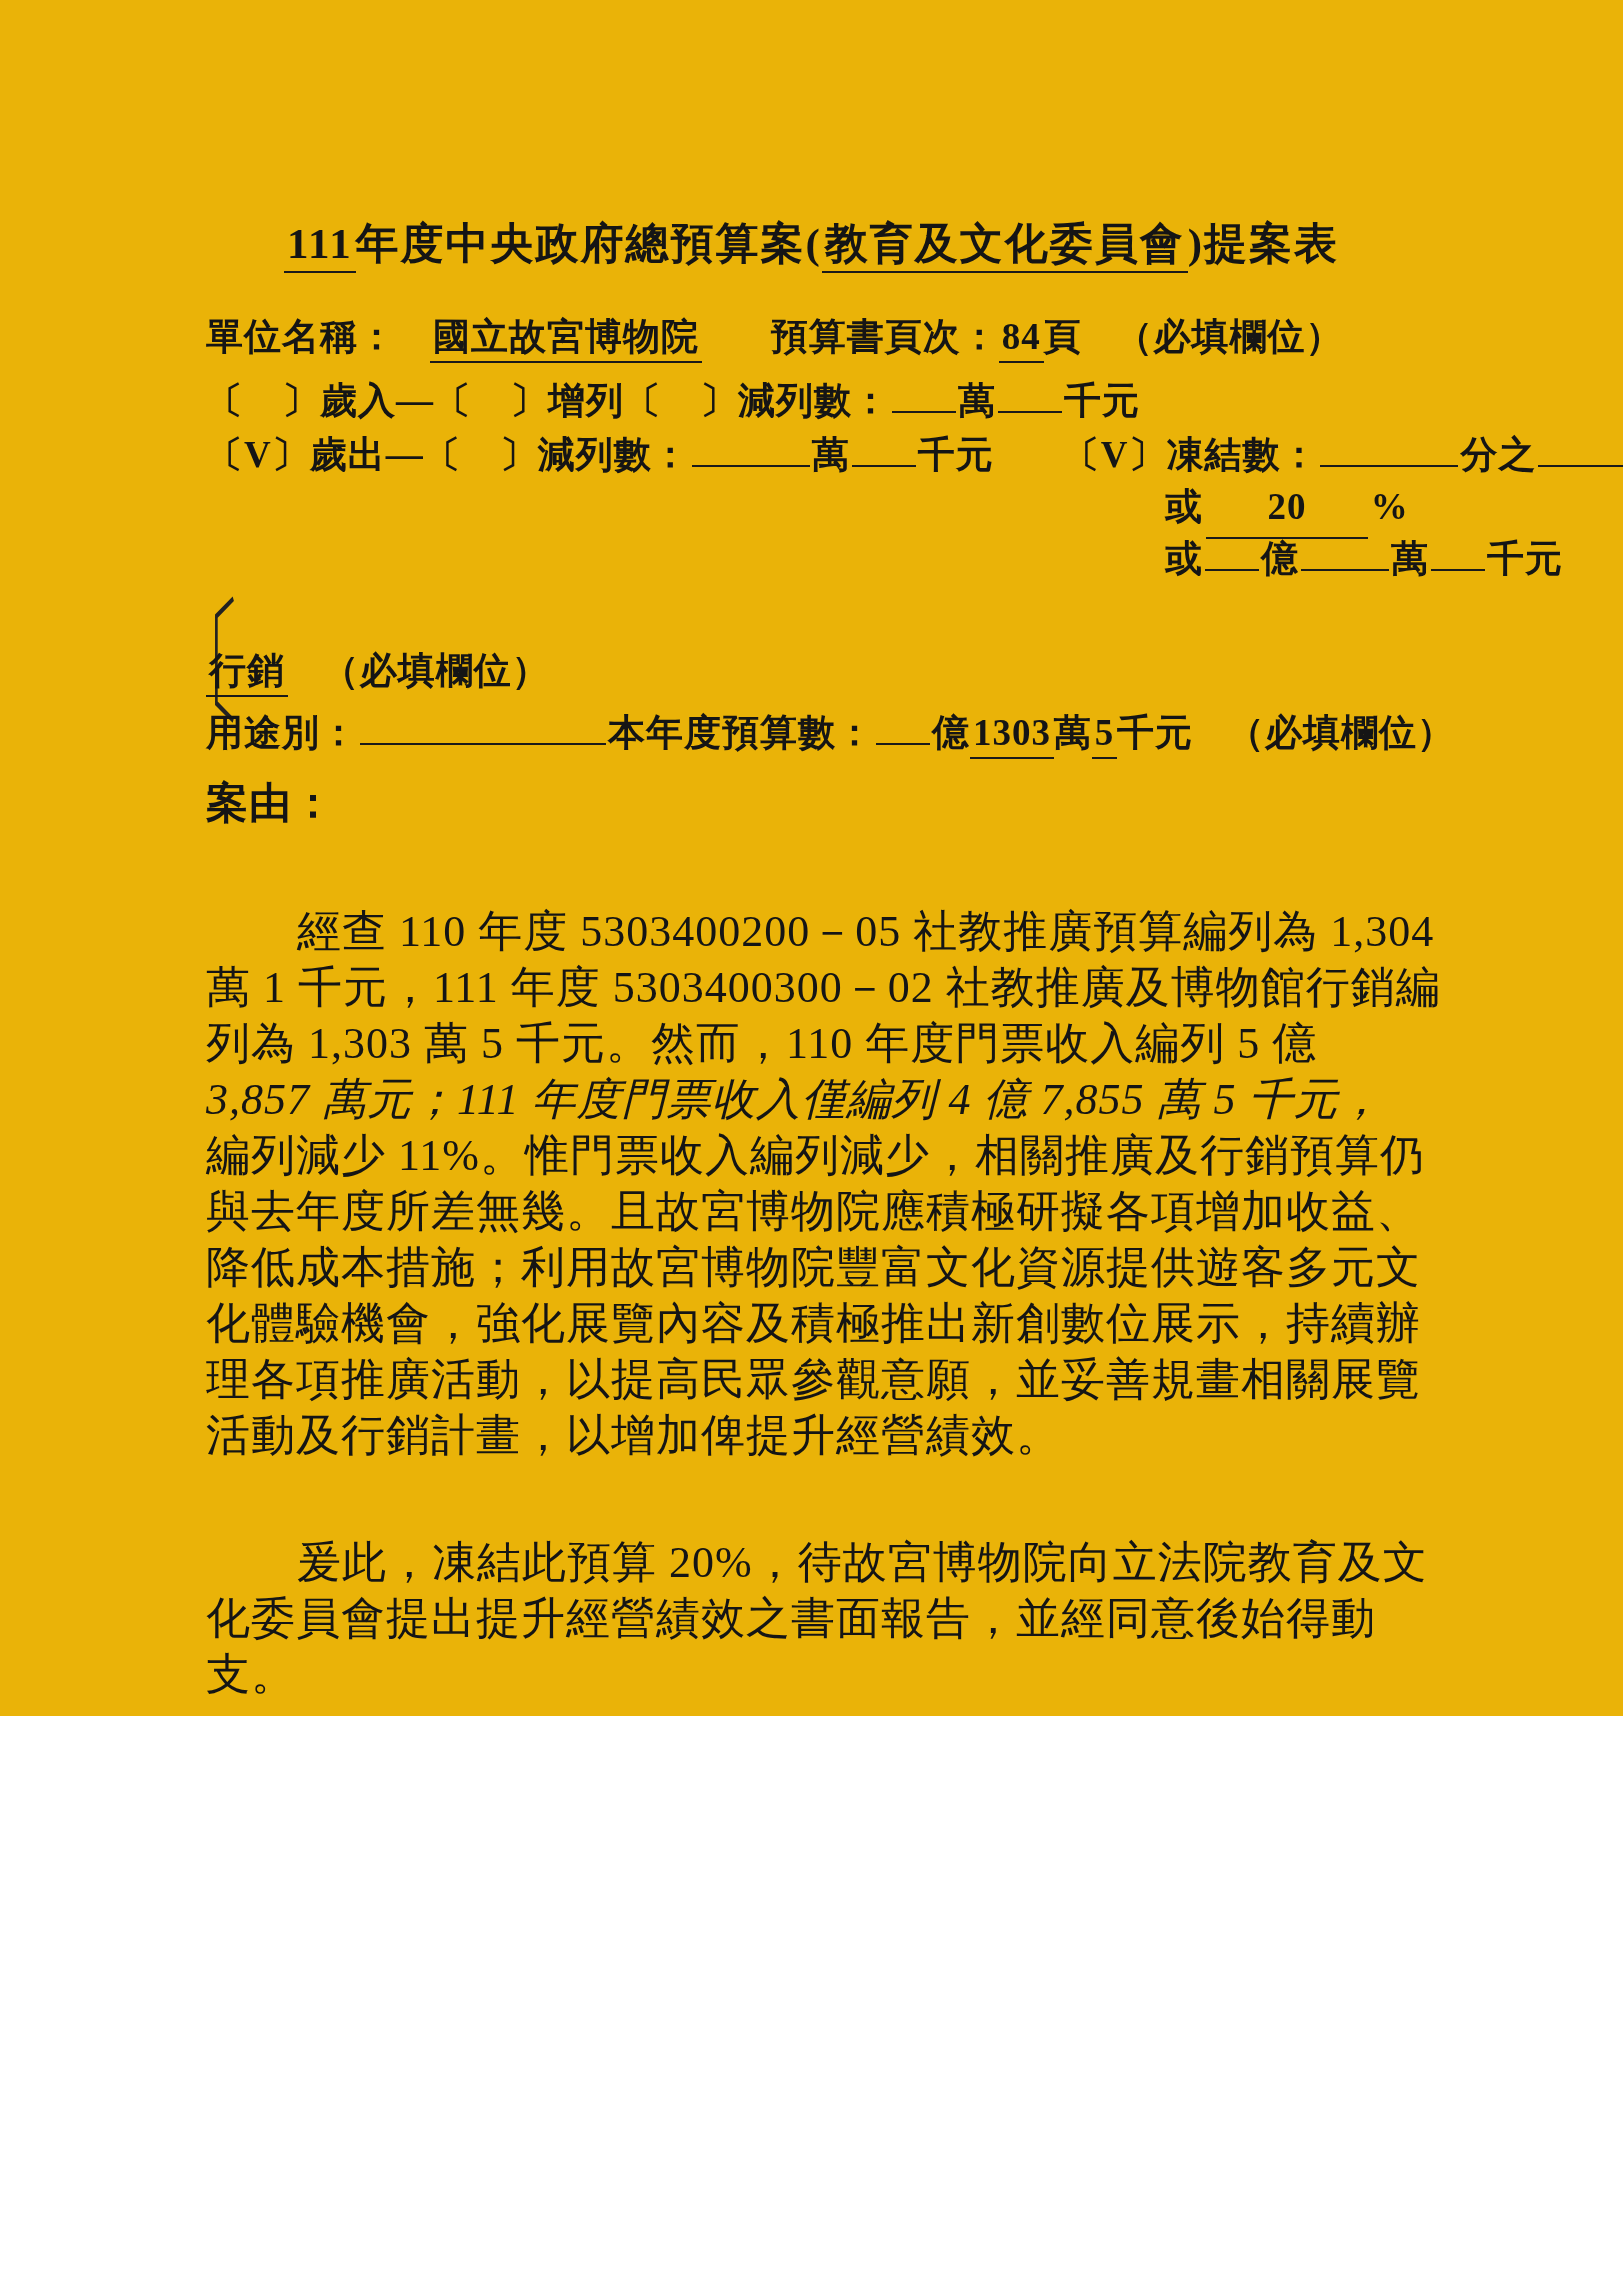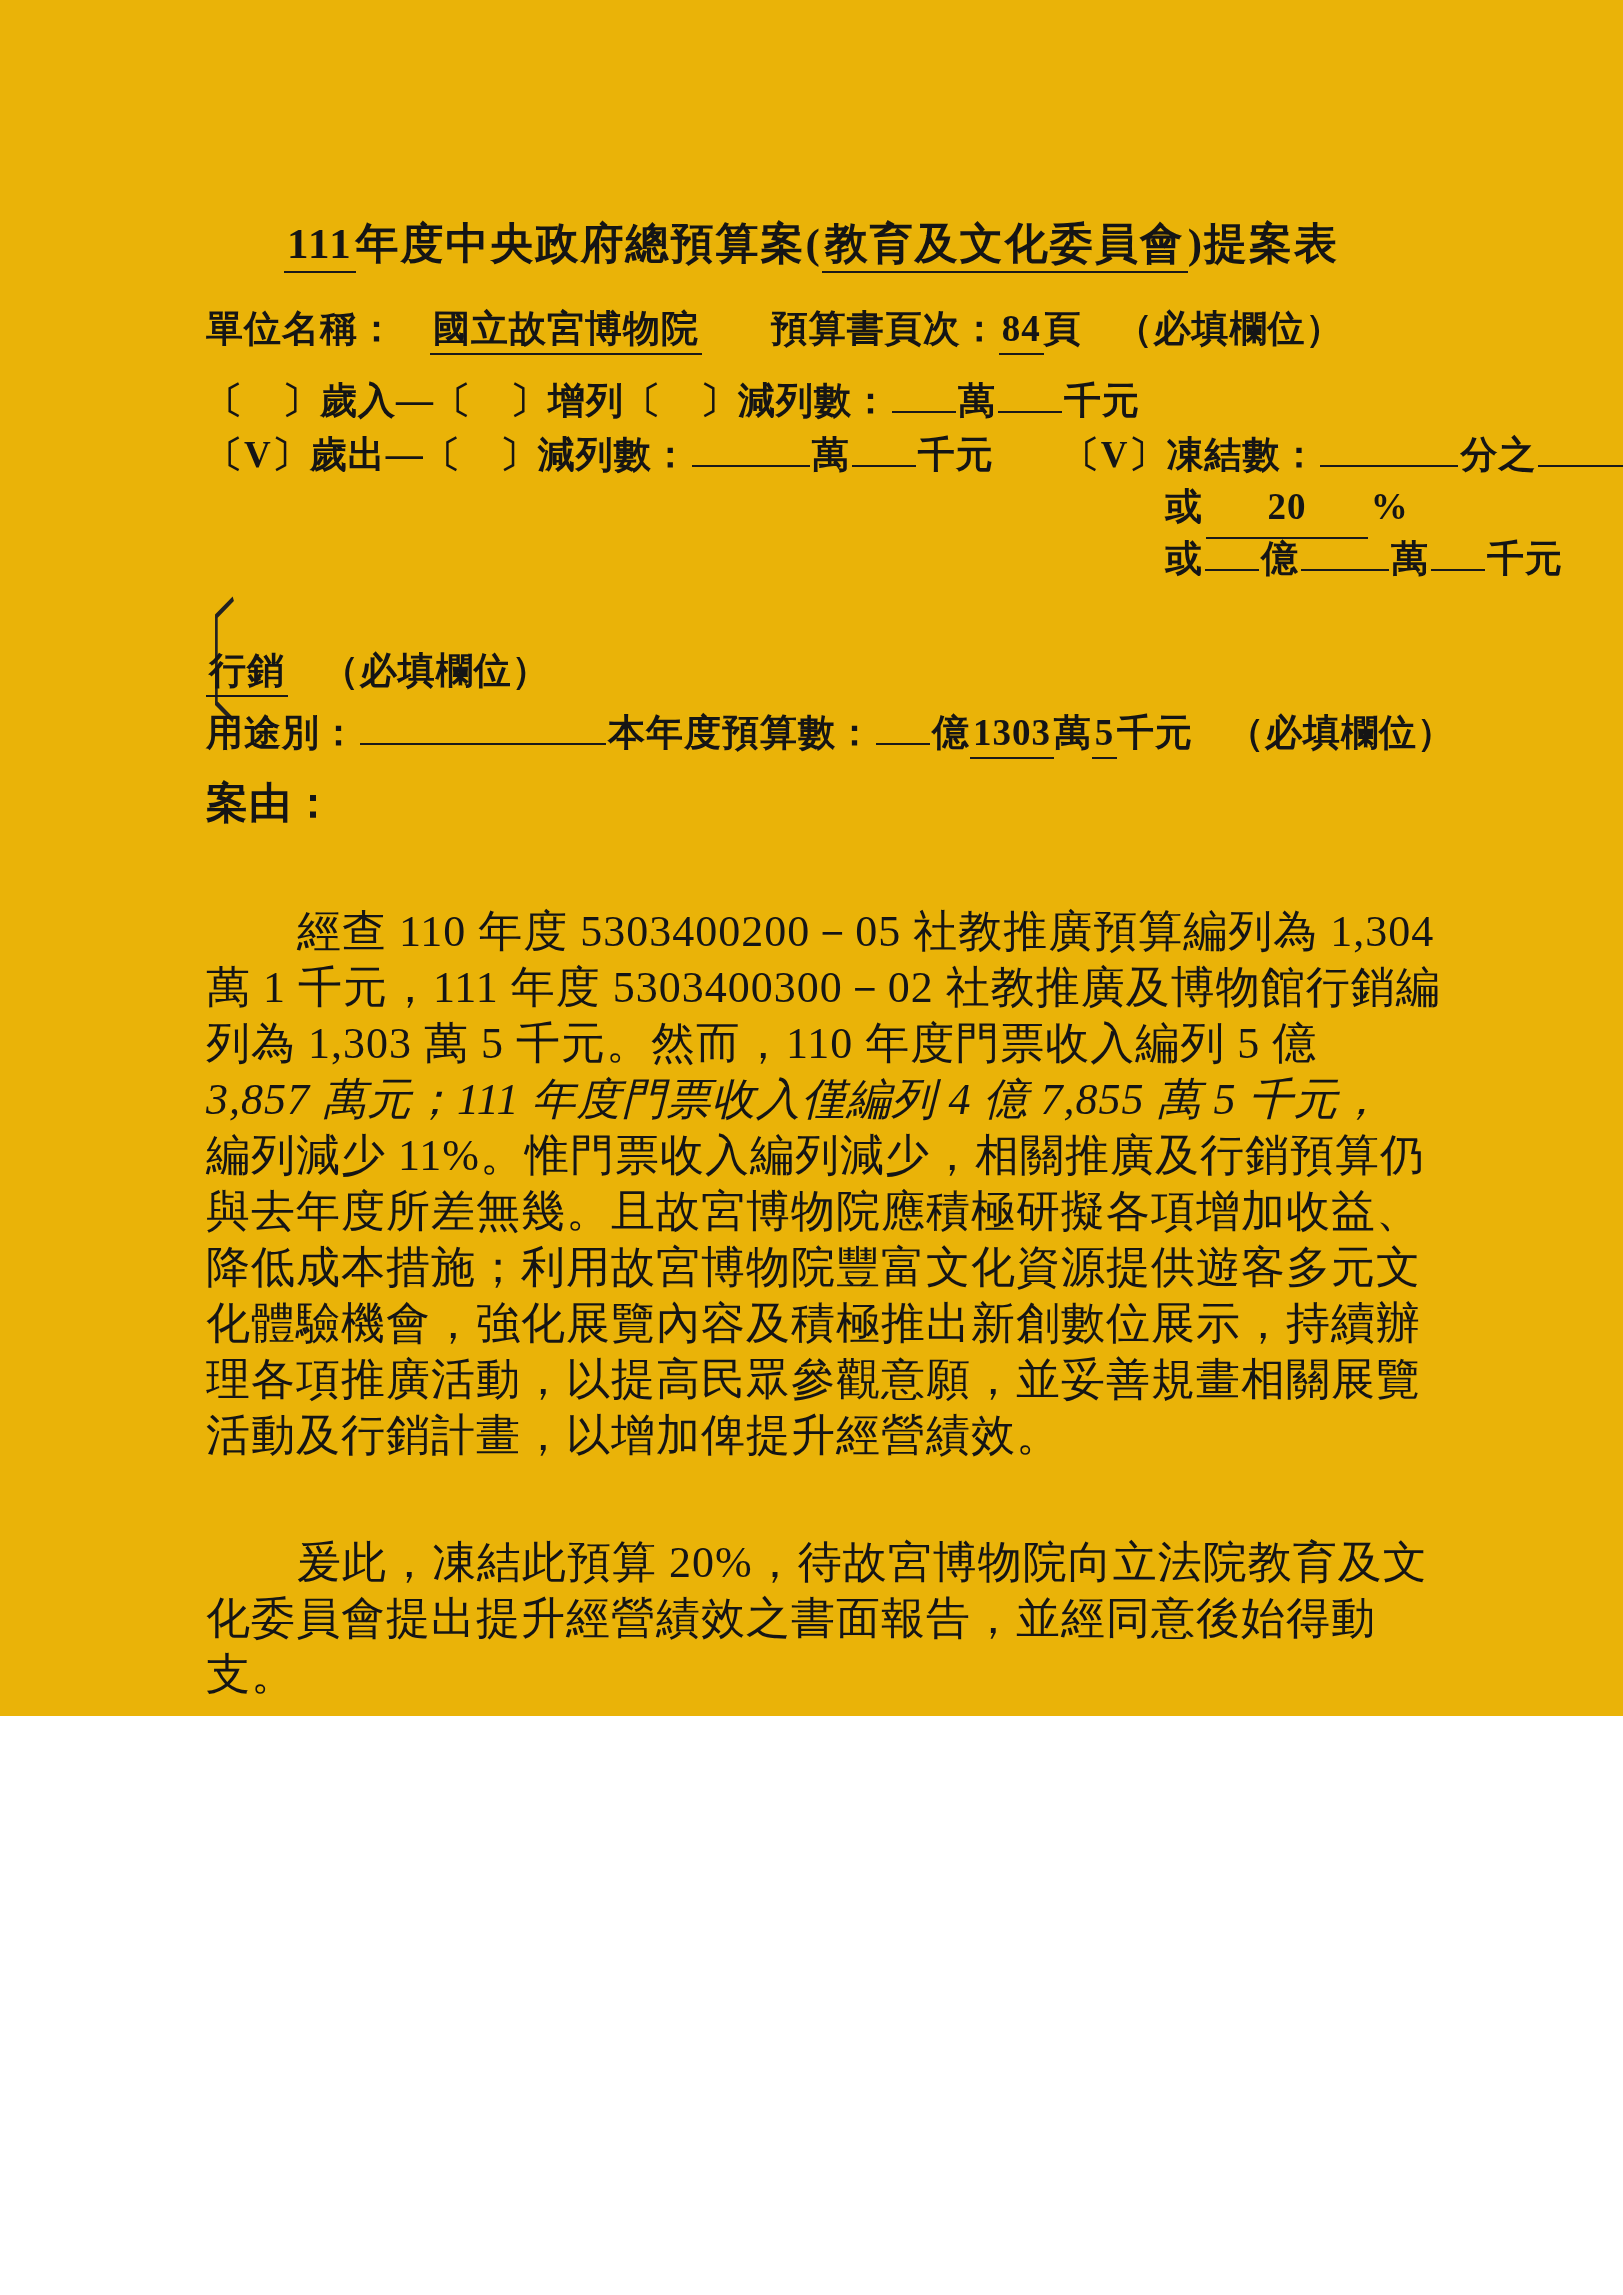--- a/index.html
+++ b/index.html
@@ -36,21 +36,21 @@
 </style>
 </head>
 <body>
 
 <div class="page">
 
   <div class="title-line">
     <span class="ul">111</span><span>年度中央政府總預算案(</span><span class="ul">教育及文化委員會</span><span>)提案表</span>
   </div>
 
-  <div class="line" style="left:206px;top:304px;">
+  <div class="line" style="left:206px;top:312px;">
     <span>單位名稱：</span><span class="gap70"></span><span class="ul">國立故宮博物院</span><span class="gap140"></span><span>預算書頁次：</span><span class="ul">84</span><span>頁</span><span class="gap70"></span><span>（必填欄位）</span>
   </div>
 
   <div class="line" style="left:206px;top:376px;">
     <span>〔　〕歲入—〔　〕增列〔　〕減列數：</span><span class="blank w130"></span><span>萬</span><span class="blank w130"></span><span>千元</span>
   </div>
 
   <div class="line" style="left:206px;top:430px;">
     <span>〔V〕歲出—〔　〕減列數：</span><span class="blank w240"></span><span>萬</span><span class="blank w130"></span><span>千元</span><span class="gap140"></span><span>〔V〕凍結數：</span><span class="blank w280"></span><span>分之</span><span class="blank w280"></span>
   </div>

